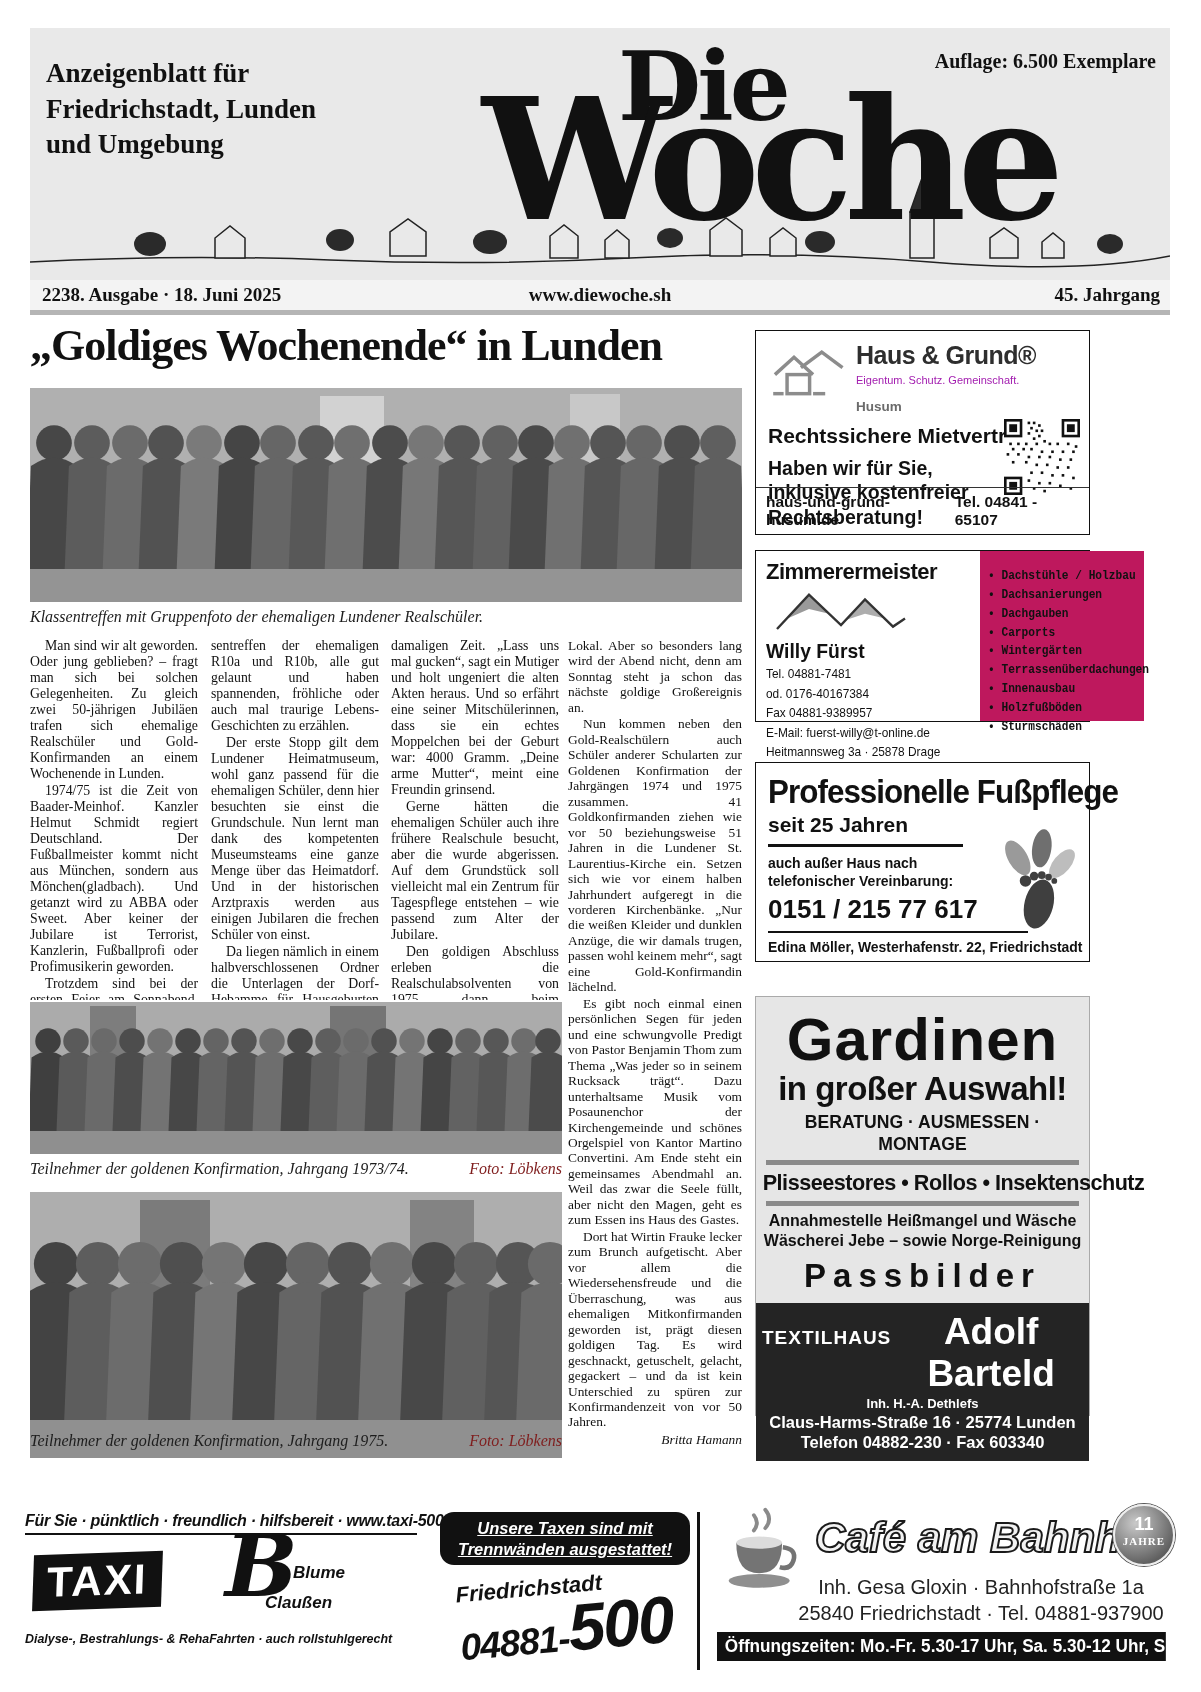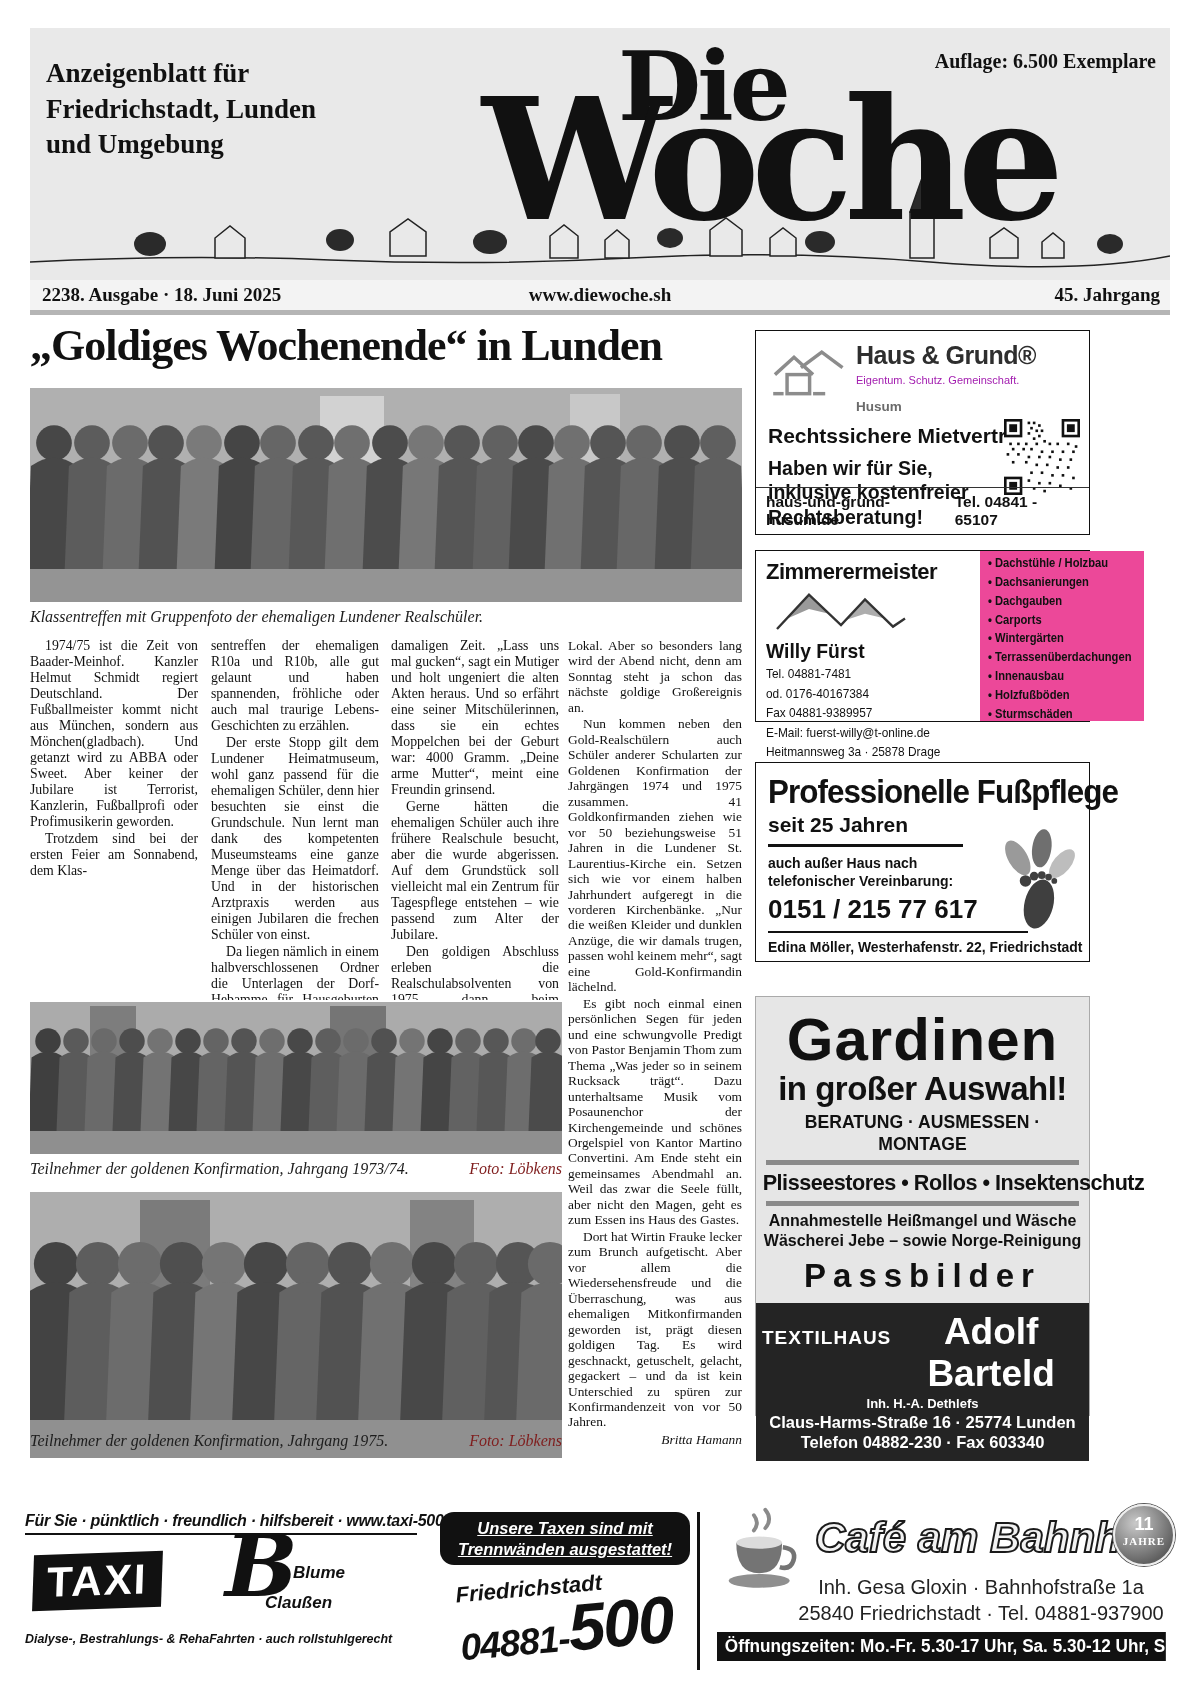--- a/index.html
+++ b/index.html
@@ -51,21 +51,21 @@
   .hg-line2 { padding:8px 12px 0; font-size:19.5px; font-weight:bold; width:230px; line-height:1.25; }
   .hg-qr { position:absolute; right:9px; top:88px; }
   .hg-footer { position:absolute; left:0; right:0; bottom:0; border-top:1.5px solid #333;
                display:flex; justify-content:space-between; padding:5px 10px; font-size:15.5px; font-weight:bold; }
   
   .ad-zm { top:550px; height:172px; display:flex;gap:12px; }
   .zm-left { flex:1; padding:8px 4px 6px 10px; }
   .zm-title { font-size:22px; font-weight:bold; letter-spacing:-0.5px; }
   .zm-name { font-size:21px; font-weight:bold; margin-top:2px; transform:scaleX(.92); transform-origin:left; }
   .zm-contact { font-size:13.5px; line-height:1.3; margin-top:2px; transform:scaleX(.88); transform-origin:left; white-space:nowrap; }
-  .zm-services { width:152px; background:#ec4899; padding:3px 4px 6px 8px; }
+  .zm-services { width:152px; background:#be185d; padding:16px 4px 6px 8px;font-family:Liberation Mono, monospace; }
   .zm-services div { font-size:13px; font-weight:bold; line-height:1.45; transform:scaleX(.86); transform-origin:left; white-space:nowrap; }
   
   .ad-fp { top:762px; height:200px; padding:10px 12px; }
   .fp-title { font-size:33px; font-weight:bold; letter-spacing:-1px; transform:scaleX(.95); transform-origin:left; white-space:nowrap; }
   .fp-sub { font-size:21px; font-weight:bold; margin-top:2px; }
   .fp-rule { height:2.5px; background:#111; width:195px; margin:7px 0; }
   .fp-note { font-size:14px; font-weight:bold; line-height:1.3; width:190px; }
   .fp-phone { font-size:26px; font-weight:bold; margin-top:4px; }
   .fp-rule2 { height:2.5px; background:#111; width:260px; margin:6px 0 5px; }
   .fp-addr { font-size:15px; font-weight:bold; white-space:nowrap; transform:scaleX(.93); transform-origin:left; }
@@ -208,20 +208,21 @@
         <use href="#person" transform="translate(578,118) scale(2.1)" fill="#555555"></use>
         <use href="#person" transform="translate(614,118) scale(2.1)" fill="#676767"></use>
         <use href="#person" transform="translate(652,118) scale(2.1)" fill="#4e4e4e"></use>
         <use href="#person" transform="translate(688,118) scale(2.1)" fill="#5f5f5f"></use>
       </g>
     </svg>
   </div>
   <div class="cap" style="left:30px;top:608px;width:712px;">Klassentreffen mit Gruppenfoto der ehemaligen Lundener Realschüler.</div>
 
   <div class="col c1">
+    <p>Man sind wir alt geworden. Oder jung geblieben? – fragt man sich bei solchen Gelegenheiten. Zu gleich zwei 50-jährigen Jubiläen trafen sich ehemalige Realschüler und Gold-Konfirmanden an einem Wochenende in Lunden.</p>
     <p>1974/75 ist die Zeit von Baader-Meinhof. Kanzler Helmut Schmidt regiert Deutschland. Der Fußballmeister kommt nicht aus München, sondern aus Mönchen(gladbach). Und getanzt wird zu ABBA oder Sweet. Aber keiner der Jubilare ist Terrorist, Kanzlerin, Fußballprofi oder Profimusikerin geworden.</p>
     <p>Trotzdem sind bei der ersten Feier am Sonnabend, dem Klas-</p>
   </div>
   <div class="col c2">
     <p class="ni">sentreffen der ehemaligen R10a und R10b, alle gut gelaunt und haben spannenden, fröhliche oder auch mal traurige Lebens-Geschichten zu erzählen.</p>
     <p>Der erste Stopp gilt dem Lundener Heimatmuseum, wohl ganz passend für die ehemaligen Schüler, denn hier besuchten sie einst die Grundschule. Nun lernt man dank des kompetenten Museumsteams eine ganze Menge über das Heimatdorf. Und in der historischen Arztpraxis werden aus einigen Jubilaren die frechen Schüler von einst.</p>
     <p>Da liegen nämlich in einem halbverschlossenen Ordner die Unterlagen der Dorf-Hebamme für Hausgeburten aus der</p>
   </div>
   <div class="col c3">
     <p class="ni">damaligen Zeit. „Lass uns mal gucken“, sagt ein Mutiger und holt ungeniert die alten Akten heraus. Und so erfährt eine seiner Mitschülerinnen, dass sie ein echtes Moppelchen bei der Geburt war: 4000 Gramm. „Deine arme Mutter“, meint eine Freundin grinsend.</p>

